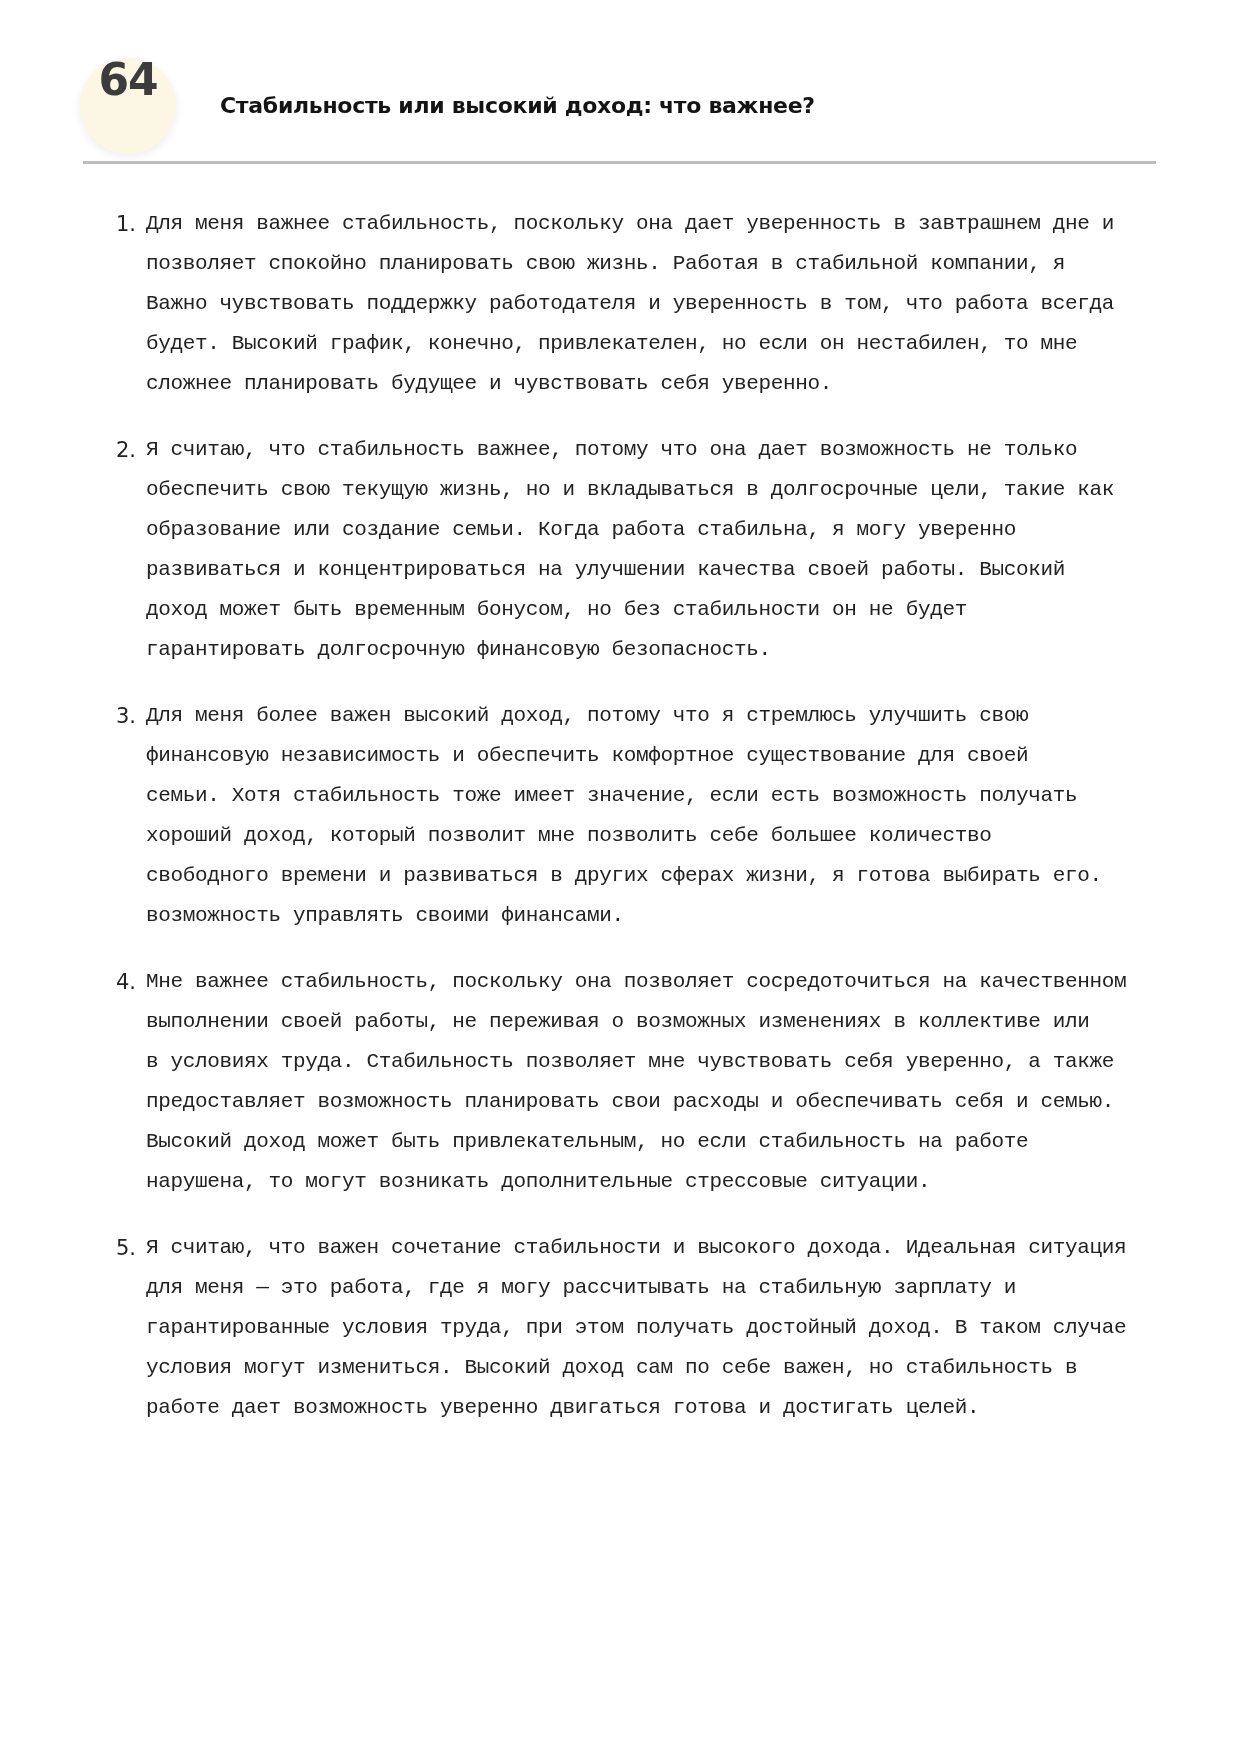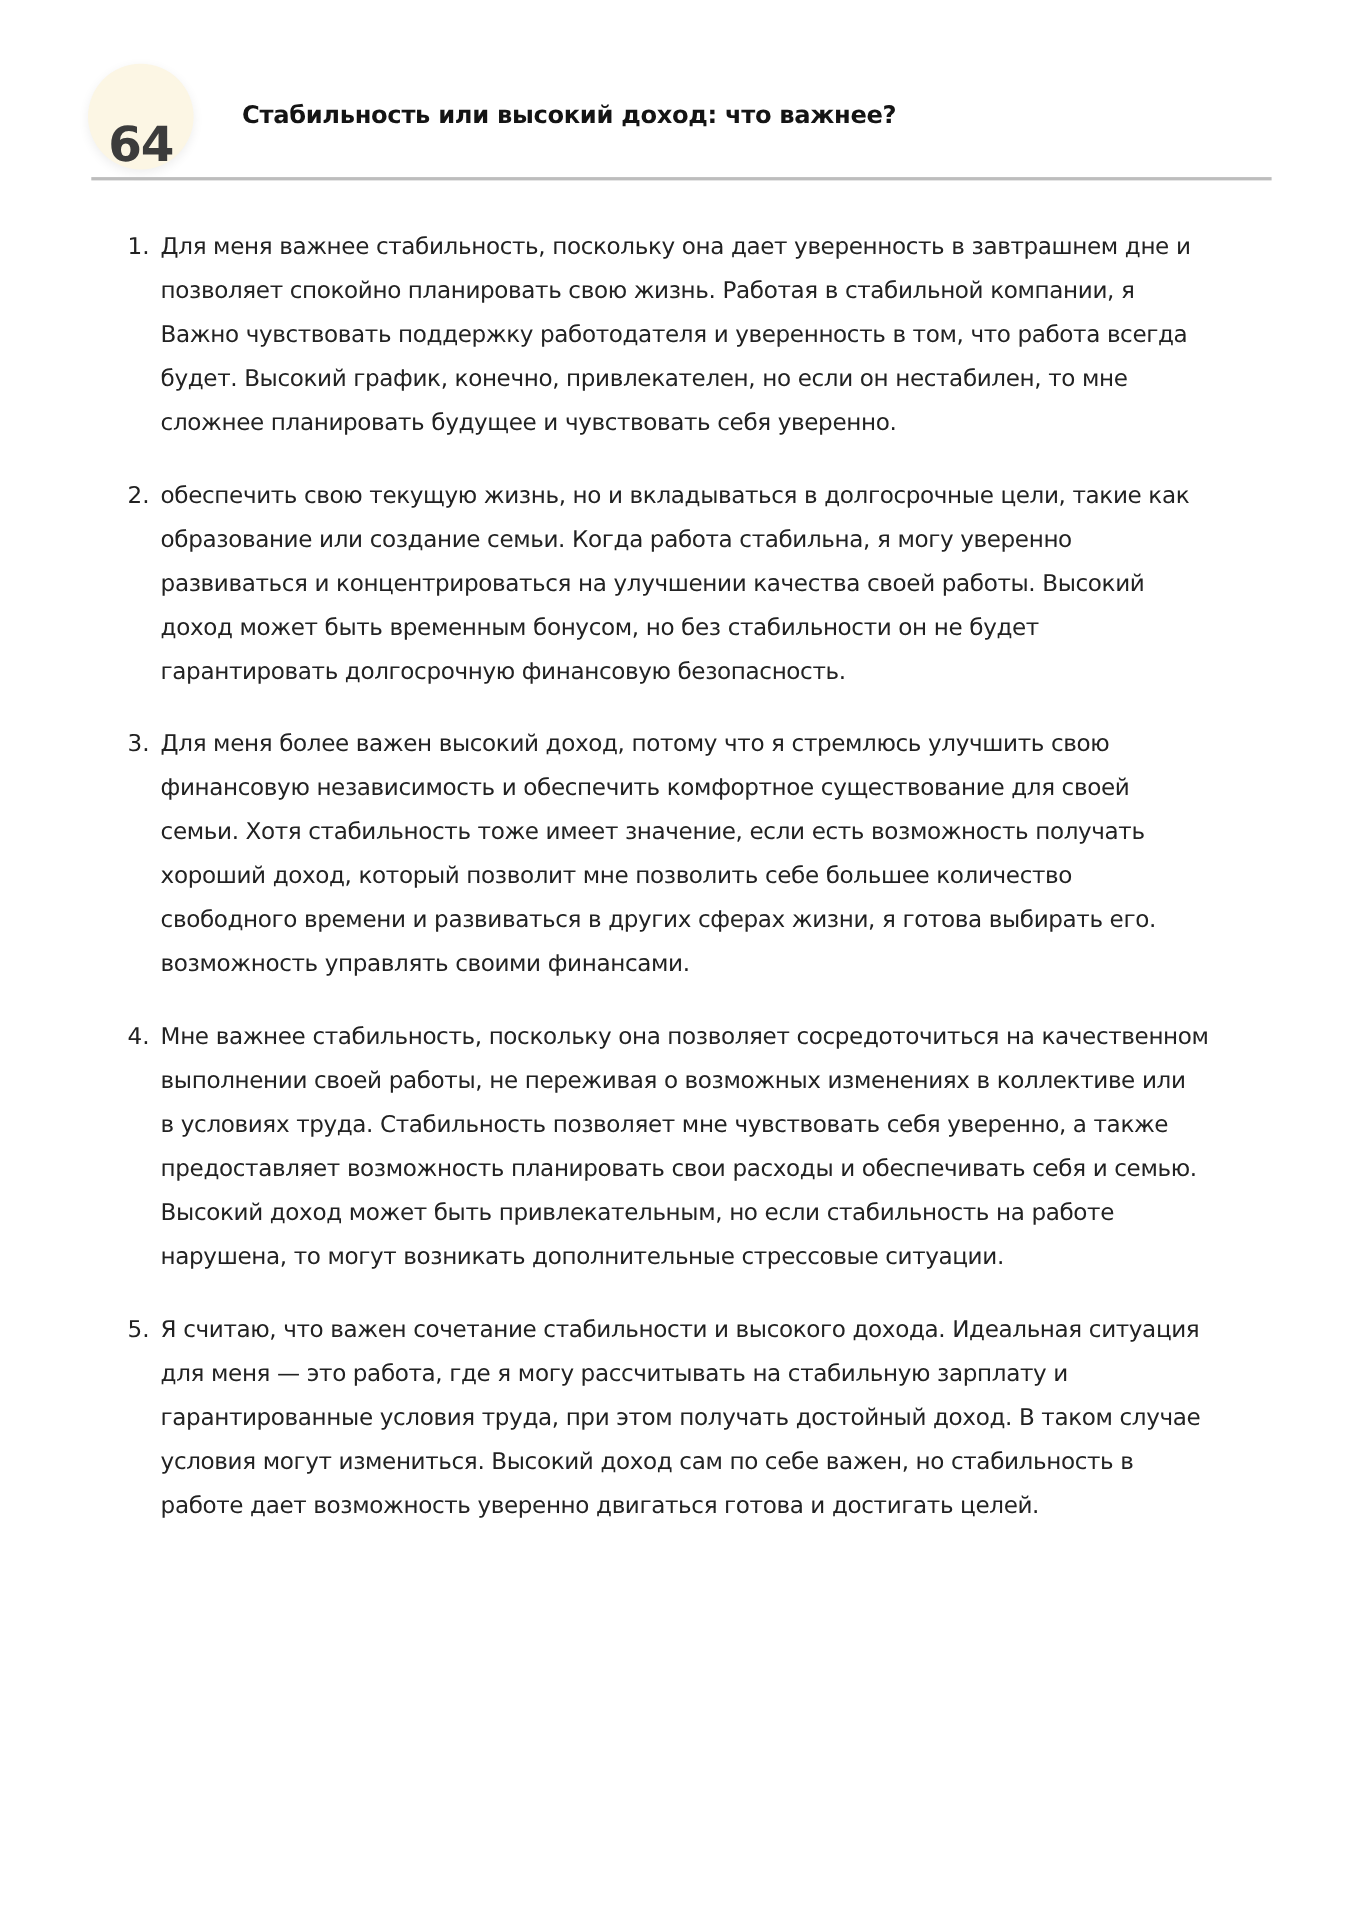--- a/index.html
+++ b/index.html
@@ -25,21 +25,21 @@
     .badge {
       position: absolute;
       left: 80px;
       top: 58px;
       width: 96px;
       height: 96px;
       border-radius: 50%;
       background: #fcf6e4;
       box-shadow: 0 3px 10px rgba(0,0,0,0.07);
       display: flex;
-      align-items: flex-end;
+      align-items: flex-start;
       justify-content: center;
     }
     .badge-number {
       font-family: "DejaVu Sans", sans-serif;
       font-weight: bold;
       font-size: 44px;
       color: #3c3c3c;
       letter-spacing: -1px;
       line-height: 1;
     }
@@ -82,20 +82,21 @@
       line-height: 40px;
       color: #222222;
       white-space: nowrap;
     }
     .item-text {
       margin-left: 146px;
       font-size: 21px;
       line-height: 40px;
       color: #222222;
       letter-spacing: -0.35px;
+      font-family: Liberation Mono, monospace;
     }
     .line {
       display: block;
       white-space: nowrap;
     }
   </style>
 </head>
 <body>
 
 <div class="header">
@@ -114,20 +115,21 @@
       <span class="line">позволяет спокойно планировать свою жизнь. Работая в стабильной компании, я</span>
       <span class="line">Важно чувствовать поддержку работодателя и уверенность в том, что работа всегда</span>
       <span class="line">будет. Высокий график, конечно, привлекателен, но если он нестабилен, то мне</span>
       <span class="line">сложнее планировать будущее и чувствовать себя уверенно.</span>
     </div>
   </div>
 
   <div class="item">
     <span class="item-number">2.</span>
     <div class="item-text">
+      <span class="line">Я считаю, что стабильность важнее, потому что она дает возможность не только</span>
       <span class="line">обеспечить свою текущую жизнь, но и вкладываться в долгосрочные цели, такие как</span>
       <span class="line">образование или создание семьи. Когда работа стабильна, я могу уверенно</span>
       <span class="line">развиваться и концентрироваться на улучшении качества своей работы. Высокий</span>
       <span class="line">доход может быть временным бонусом, но без стабильности он не будет</span>
       <span class="line">гарантировать долгосрочную финансовую безопасность.</span>
     </div>
   </div>
 
   <div class="item">
     <span class="item-number">3.</span>

